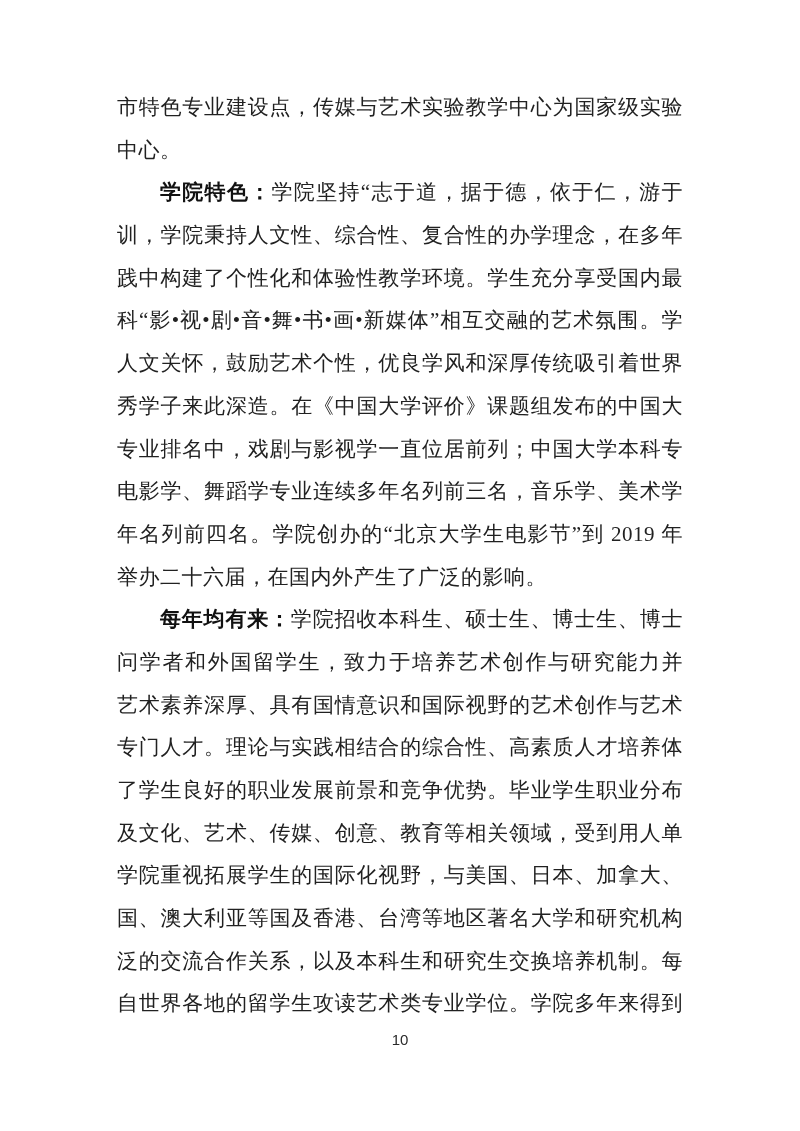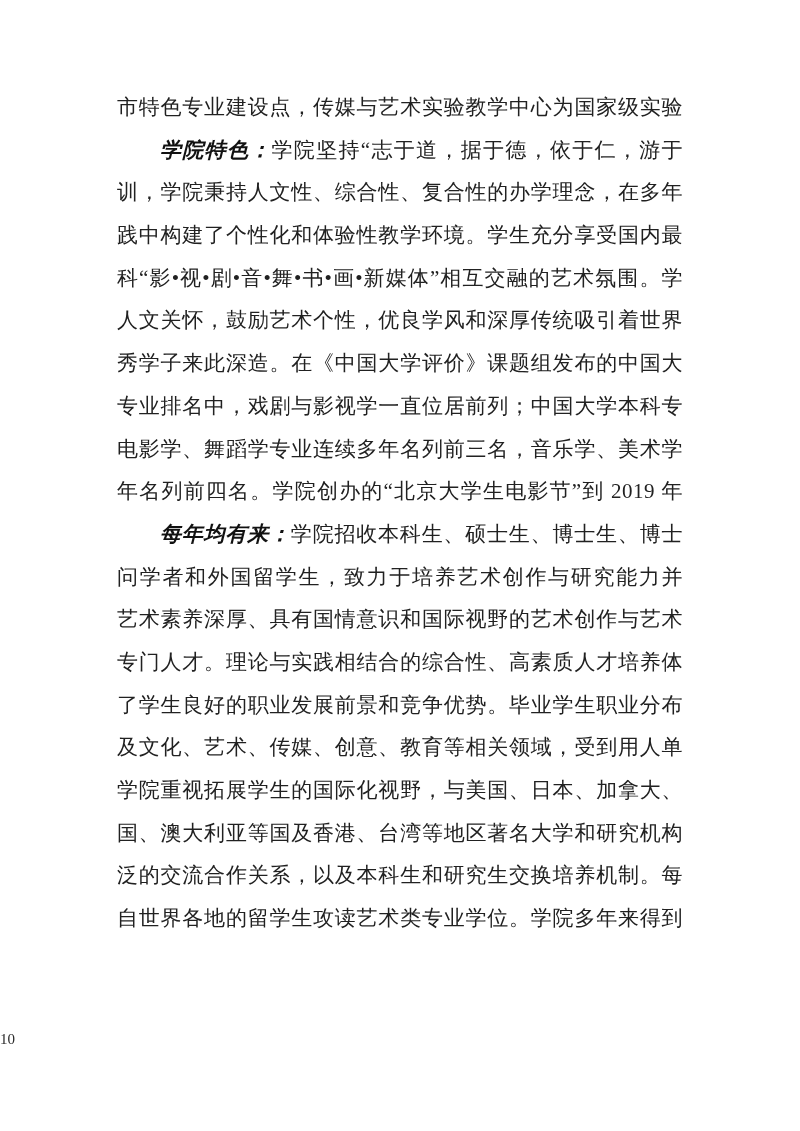--- a/index.html
+++ b/index.html
@@ -35,48 +35,49 @@
   .line.justify {
     text-align-last: justify;
   }
   .line.indent {
     padding-left: 43px;
   }
   .seg.bold {
     font-weight: bold;
     font-family: "Liberation Sans", "DejaVu Sans", sans-serif;
     color: #111111;
-    font-style: italic;
   }
   .page-number {
     position: absolute;
     left: 0;
     right: 0;
     top: 1031px;
-    text-align: left;
+    text-align: center;
     font-size: 15px;
     color: #2a2a2a;
-    font-family: Liberation Serif, serif;
+    font-family: Liberation Sans, sans-serif;
   }
 </style>
 </head>
 <body>
 
 <div class="page">
   <div class="text-block">
       <div class="line justify"><span class="seg">市特色专业建设点，传媒与艺术实验教学中心为国家级实验教学示范</span></div>
+      <div class="line"><span class="seg">中心。</span></div>
       <div class="line indent justify"><span class="seg bold">学院特色：</span><span class="seg">学院坚持“志于道，据于德，依于仁，游于艺”的院</span></div>
       <div class="line justify"><span class="seg">训，学院秉持人文性、综合性、复合性的办学理念，在多年的教学实</span></div>
       <div class="line justify"><span class="seg">践中构建了个性化和体验性教学环境。学生充分享受国内最全艺术学</span></div>
       <div class="line justify"><span class="seg">科“影•视•剧•音•舞•书•画•新媒体”相互交融的艺术氛围。学院倡导</span></div>
       <div class="line justify"><span class="seg">人文关怀，鼓励艺术个性，优良学风和深厚传统吸引着世界各地的优</span></div>
       <div class="line justify"><span class="seg">秀学子来此深造。在《中国大学评价》课题组发布的中国大学研究生</span></div>
       <div class="line justify"><span class="seg">专业排名中，戏剧与影视学一直位居前列；中国大学本科专业排名中，</span></div>
       <div class="line justify"><span class="seg">电影学、舞蹈学专业连续多年名列前三名，音乐学、美术学等连续多</span></div>
       <div class="line justify"><span class="seg">年名列前四名。学院创办的“北京大学生电影节”到 2019 年已成功</span></div>
+      <div class="line"><span class="seg">举办二十六届，在国内外产生了广泛的影响。</span></div>
       <div class="line indent justify"><span class="seg bold">每年均有来：</span><span class="seg">学院招收本科生、硕士生、博士生、博士后、高级访</span></div>
       <div class="line justify"><span class="seg">问学者和外国留学生，致力于培养艺术创作与研究能力并重、人文与</span></div>
       <div class="line justify"><span class="seg">艺术素养深厚、具有国情意识和国际视野的艺术创作与艺术教育高级</span></div>
       <div class="line justify"><span class="seg">专门人才。理论与实践相结合的综合性、高素质人才培养体系，保障</span></div>
       <div class="line justify"><span class="seg">了学生良好的职业发展前景和竞争优势。毕业学生职业分布广泛，遍</span></div>
       <div class="line justify"><span class="seg">及文化、艺术、传媒、创意、教育等相关领域，受到用人单位欢迎。</span></div>
       <div class="line justify"><span class="seg">学院重视拓展学生的国际化视野，与美国、日本、加拿大、德国、英</span></div>
       <div class="line justify"><span class="seg">国、澳大利亚等国及香港、台湾等地区著名大学和研究机构建立了广</span></div>
       <div class="line justify"><span class="seg">泛的交流合作关系，以及本科生和研究生交换培养机制。每年均有来</span></div>
       <div class="line justify"><span class="seg">自世界各地的留学生攻读艺术类专业学位。学院多年来得到社会有识</span></div>

